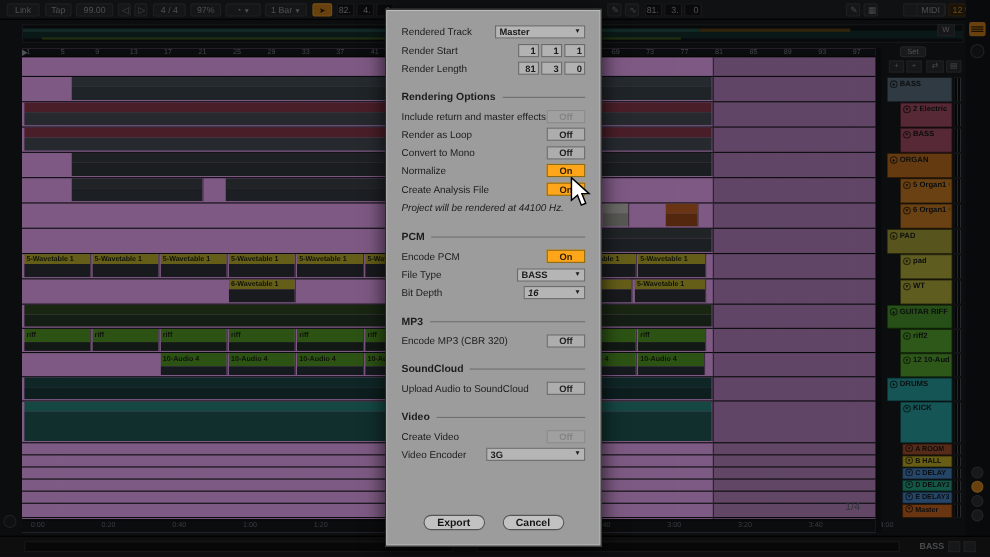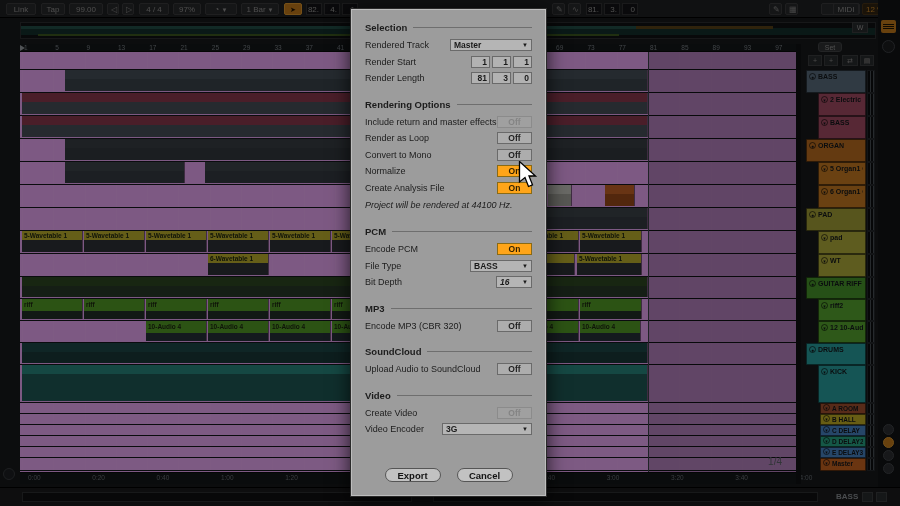--- a/index.html
+++ b/index.html
@@ -554,24 +554,20 @@
     <div class="sel-clip-label">BASS</div>
     <div class="s-mini" style="left:862px"></div>
     <div class="s-mini" style="left:876px"></div>
   </div>
 
   <div class="dim"></div>
 
   <div class="dialog">
     <div style="display:flex;flex-direction:column;">
         <div class="dsec">
-          <div class="dtitle">
-            <span>Selection</span>
-            <span class="line"></span>
-          </div>
           <div class="drow">
             <span class="dlabel">Rendered Track</span>
             <div class="sel" style="width: 82px;">
               <span class="sel-v">Master</span>
               <span class="sel-a">▼</span>
             </div>
           </div>
           <div class="drow">
             <span class="dlabel">Render Start</span>
             <div class="numgrp">
@@ -627,21 +623,21 @@
           </div>
           <div class="drow">
             <span class="dlabel">File Type</span>
             <div class="sel" style="width: 62px;">
               <span class="sel-v">BASS</span>
               <span class="sel-a">▼</span>
             </div>
           </div>
           <div class="drow">
             <span class="dlabel">Bit Depth</span>
-            <div class="sel" style="width: 36px; font-style: italic;">
+            <div class="sel" style="width: 56px; font-style: italic;">
               <span class="sel-v">16</span>
               <span class="sel-a">▼</span>
             </div>
           </div>
         </div>
         <div class="dsec">
           <div class="dtitle">
             <span>MP3</span>
             <span class="line"></span>
           </div>

